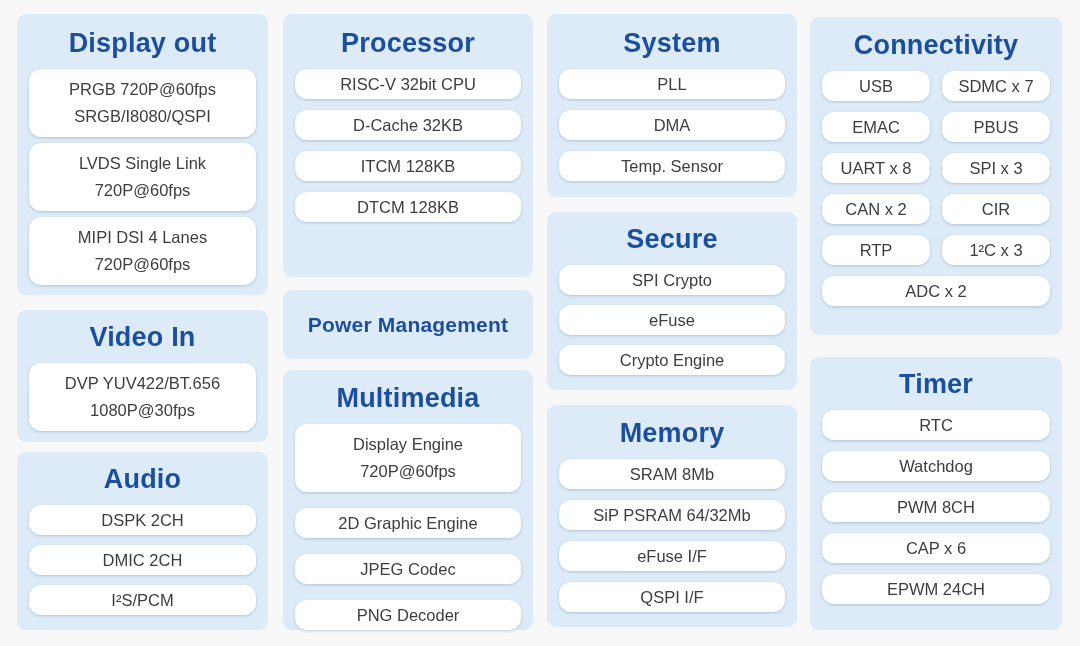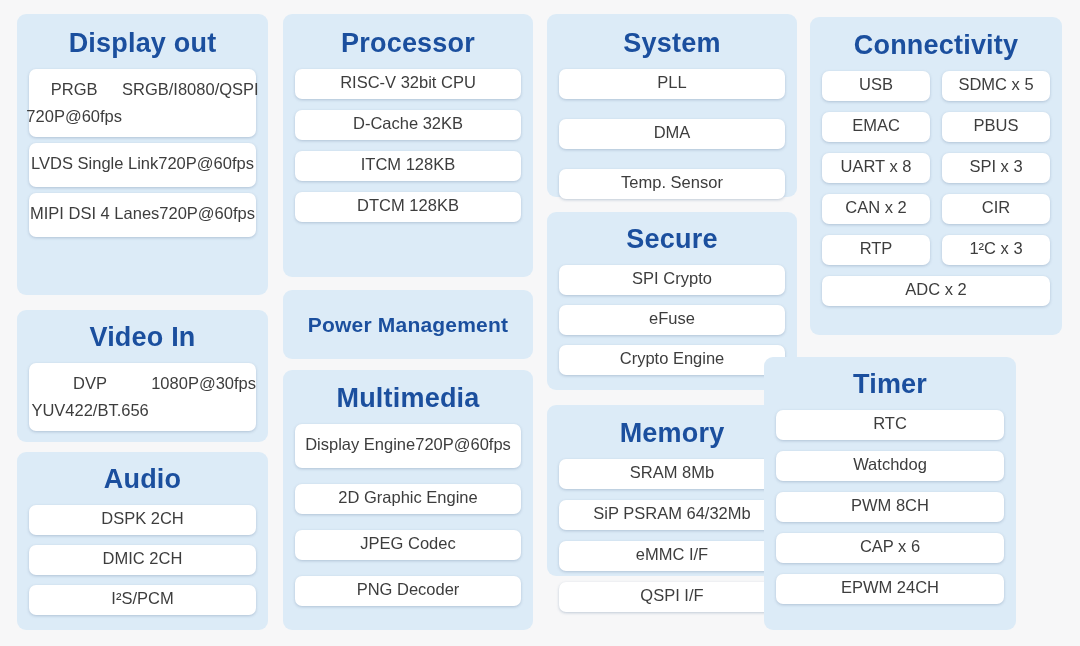--- a/index.html
+++ b/index.html
@@ -26,28 +26,28 @@
     color:#1b4f9e;
     letter-spacing:.2px;
   }
   .boxes{
     display:flex;
     flex-direction:column;
     padding:14px 12px 0;
   }
   .box{
     background:#ffffff;
-    border-radius:7px;
+    border-radius:12px;
     box-shadow:0 1px 3px rgba(110,135,165,.40);
     color:#3d3d3d;
     font-size:16.5px;
     line-height:27px;
     text-align:center;
     display:flex;
-    flex-direction:row;
+    flex-direction:column;
     justify-content:center;
     min-height:30px;
   }
   .box.two{padding:7px 0;}
   .center-title{
     display:flex;align-items:center;justify-content:center;
     height:100%;
     border-radius:11px;
   }
   .center-title .ptitle{padding:0;font-size:21px;}
@@ -125,64 +125,64 @@
         <span>720P@60fps</span>
       </div>
       <div class="box">2D Graphic Engine</div>
       <div class="box">JPEG Codec</div>
       <div class="box">PNG Decoder</div>
     </div>
   </section>
 
   <section class="panel" style="left:547px;top:14px;width:250px;height:183px">
     <h2 class="ptitle">System</h2>
-    <div class="boxes" style="gap:20px">
+    <div class="boxes" style="gap:11px">
       <div class="box">PLL</div>
       <div class="box">DMA</div>
       <div class="box">Temp. Sensor</div>
     </div>
   </section>
 
   <section class="panel" style="left:547px;top:212px;width:250px;height:178px">
     <h2 class="ptitle" style="padding-top:15px">Secure</h2>
     <div class="boxes" style="gap:10px">
       <div class="box">SPI Crypto</div>
       <div class="box">eFuse</div>
       <div class="box">Crypto Engine</div>
     </div>
   </section>
 
-  <section class="panel" style="left:547px;top:405px;width:250px;height:171px">
+  <section class="panel" style="left:547px;top:405px;width:250px;height:222px">
     <h2 class="ptitle" style="padding-top:16px">Memory</h2>
     <div class="boxes" style="gap:11px">
       <div class="box">SRAM 8Mb</div>
       <div class="box">SiP PSRAM 64/32Mb</div>
-      <div class="box">eMMC I/F</div>
+      <div class="box">eFuse I/F</div>
       <div class="box">QSPI I/F</div>
     </div>
   </section>
 
   <section class="panel" style="left:810px;top:17px;width:252px;height:318px">
     <h2 class="ptitle" style="padding-top:16px">Connectivity</h2>
     <div class="grid">
       <div class="box">USB</div>
-      <div class="box">SDMC x 5</div>
+      <div class="box">SDMC x 7</div>
       <div class="box">EMAC</div>
       <div class="box">PBUS</div>
       <div class="box">UART x 8</div>
       <div class="box">SPI x 3</div>
       <div class="box">CAN x 2</div>
       <div class="box">CIR</div>
       <div class="box">RTP</div>
       <div class="box">1²C x 3</div>
       <div class="box full">ADC x 2</div>
     </div>
   </section>
 
-  <section class="panel" style="left:764px;top:357px;width:252px;height:273px">
+  <section class="panel" style="left:810px;top:357px;width:252px;height:273px">
     <h2 class="ptitle" style="padding-top:15px">Timer</h2>
     <div class="boxes" style="gap:11px">
       <div class="box">RTC</div>
       <div class="box">Watchdog</div>
       <div class="box">PWM 8CH</div>
       <div class="box">CAP x 6</div>
       <div class="box">EPWM 24CH</div>
     </div>
   </section>
 

